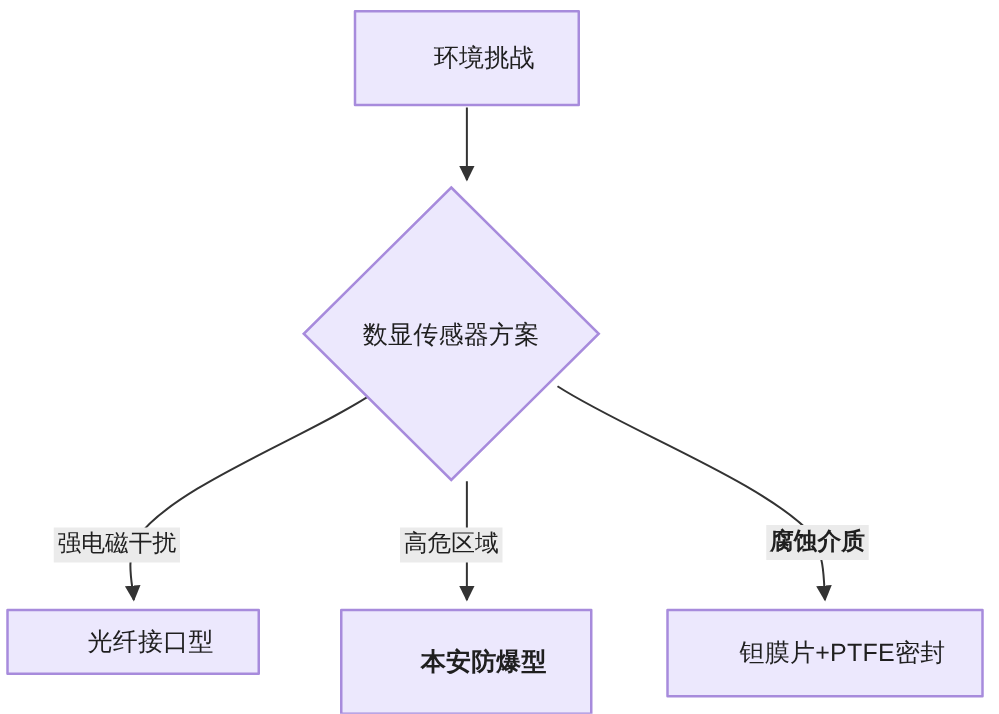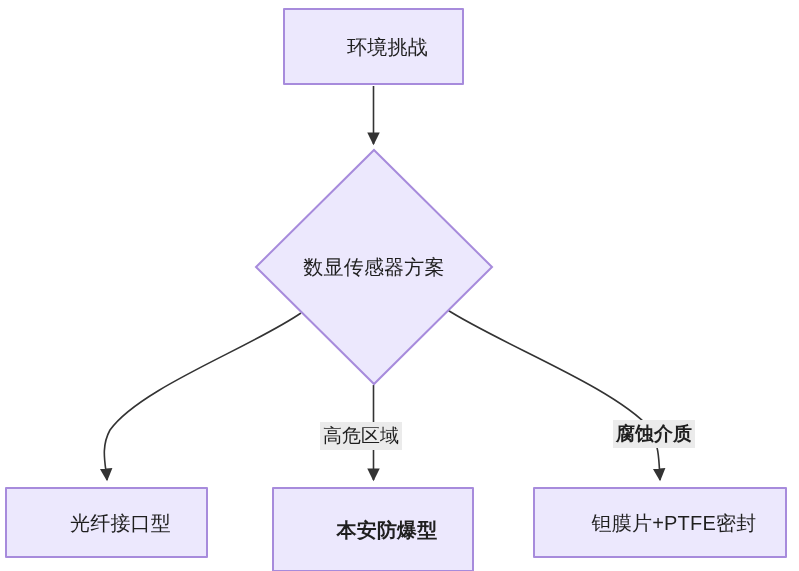--- a/index.html
+++ b/index.html
@@ -97,33 +97,34 @@
 
     <path d="M373.5,385 L373.5,480" fill="none" stroke="#333333" stroke-width="1.6" marker-end="url(#arrowhead)"></path>
 
     <path d="M446,309 C500,344 612,386 650,428 C660,446 659,466 660,480" fill="none" stroke="#333333" stroke-width="1.6" marker-end="url(#arrowhead)"></path>
   </svg>
 
   <div class="node" style="left:283px; top:8px; width:181px; height:77px;">
     <span class="node-label">环境挑战</span>
   </div>
 
-  <div class="diamond-wrap" style="left:254px; top:148px; width:240px; height:238px;">
+  <div class="diamond-wrap" style="left:241px; top:148px; width:240px; height:238px;">
     <svg class="diamond-shape" viewBox="0 0 240 238" preserveAspectRatio="none">
       <polygon points="120,2 238,119 120,236 2,119" fill="#ece8fd" stroke="#a78bdc" stroke-width="2"></polygon>
     </svg>
     <span class="diamond-label">数显传感器方案</span>
   </div>
 
+  <div class="edge-label" style="left:43px; top:422px;">强电磁干扰</div>
 
   <div class="edge-label" style="left:320px; top:422px;text-align:center;">高危区域</div>
 
   <div class="edge-label" style="left:613px; top:420px;font-weight:bold;">腐蚀介质</div>
 
-  <div class="node" style="left:5px; top:487px; width:203px; height:71px;">
+  <div class="node" style="left:5px; top:487px; width:203px; height:53px;">
     <span class="node-label">光纤接口型</span>
   </div>
 
   <div class="node" style="left:272px; top:487px; width:202px; height:85px;font-weight:bold;">
     <span class="node-label">本安防爆型</span>
   </div>
 
   <div class="node" style="left:533px; top:487px; width:254px; height:71px;">
     <span class="node-label">钽膜片+PTFE密封</span>
   </div>

